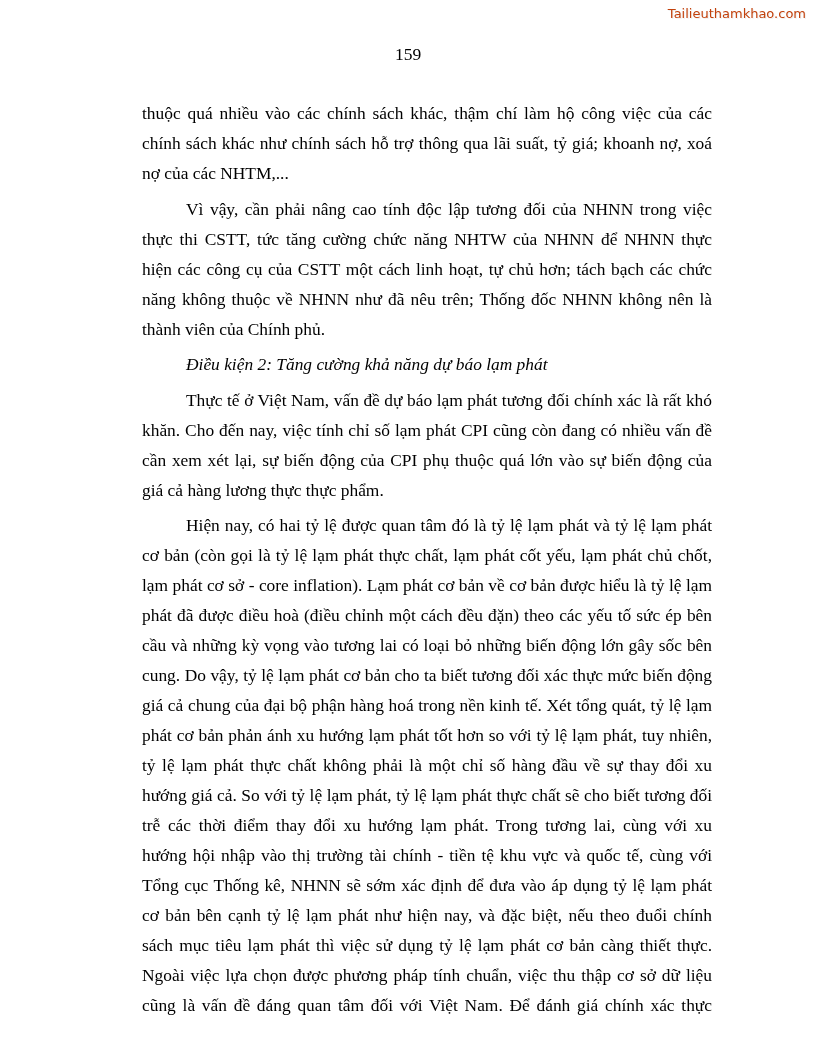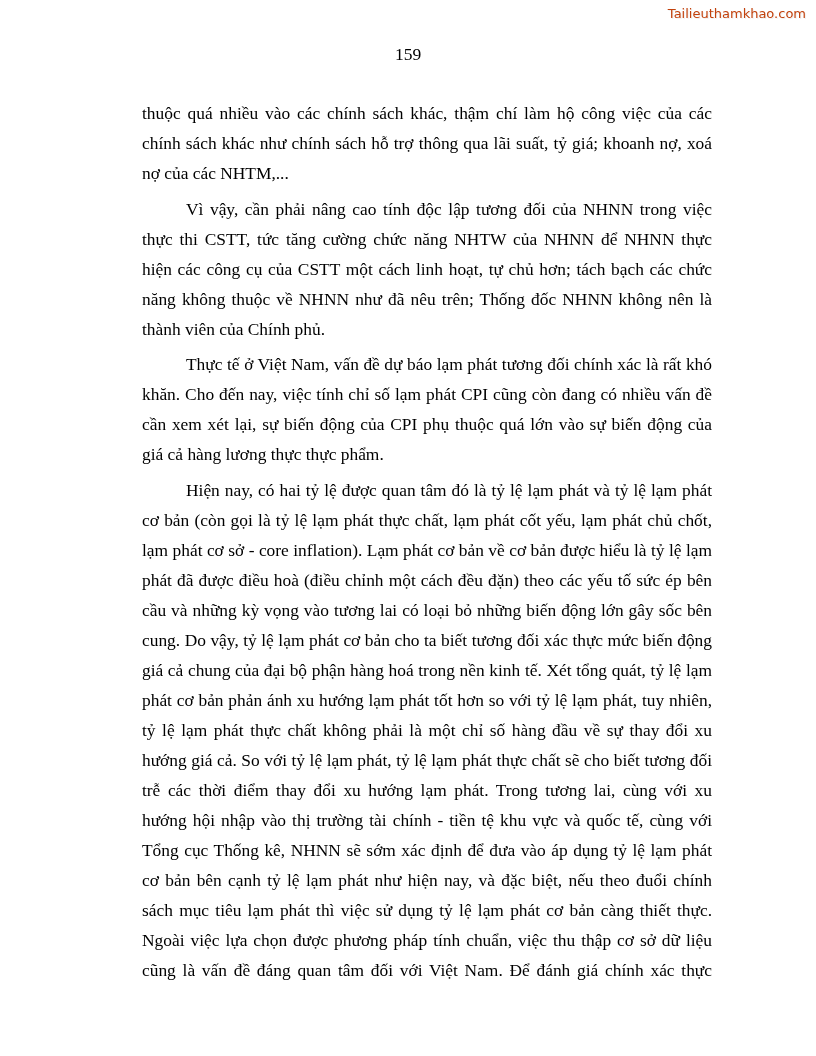--- a/index.html
+++ b/index.html
@@ -28,15 +28,16 @@
 </head>
 <body>
 
 <div class="watermark">Tailieuthamkhao.com</div>
 
 <div class="page-number">159</div>
 
 <div class="content">
   <p class="cont">thuộc quá nhiều vào các chính sách khác, thậm chí làm hộ công việc của các chính sách khác như chính sách hỗ trợ thông qua lãi suất, tỷ giá; khoanh nợ, xoá nợ của các NHTM,...</p>
   <p>Vì vậy, cần phải nâng cao tính độc lập tương đối của NHNN trong việc thực thi CSTT, tức tăng cường chức năng NHTW của NHNN để NHNN thực hiện các công cụ của CSTT một cách linh hoạt, tự chủ hơn; tách bạch các chức năng không thuộc về NHNN như đã nêu trên; Thống đốc NHNN không nên là thành viên của Chính phủ.</p>
+  <p class="heading">Điều kiện 2: Tăng cường khả năng dự báo lạm phát</p>
   <p>Thực tế ở Việt Nam, vấn đề dự báo lạm phát tương đối chính xác là rất khó khăn. Cho đến nay, việc tính chỉ số lạm phát CPI cũng còn đang có nhiều vấn đề cần xem xét lại, sự biến động của CPI phụ thuộc quá lớn vào sự biến động của giá cả hàng lương thực thực phẩm.</p>
   <p style="text-align-last: justify;">Hiện nay, có hai tỷ lệ được quan tâm đó là tỷ lệ lạm phát và tỷ lệ lạm phát cơ bản (còn gọi là tỷ lệ lạm phát thực chất, lạm phát cốt yếu, lạm phát chủ chốt, lạm phát cơ sở - core inflation). Lạm phát cơ bản về cơ bản được hiểu là tỷ lệ lạm phát đã được điều hoà (điều chỉnh một cách đều đặn) theo các yếu tố sức ép bên cầu và những kỳ vọng vào tương lai có loại bỏ những biến động lớn gây sốc bên cung. Do vậy, tỷ lệ lạm phát cơ bản cho ta biết tương đối xác thực mức biến động giá cả chung của đại bộ phận hàng hoá trong nền kinh tế. Xét tổng quát, tỷ lệ lạm phát cơ bản phản ánh xu hướng lạm phát tốt hơn so với tỷ lệ lạm phát, tuy nhiên, tỷ lệ lạm phát thực chất không phải là một chỉ số hàng đầu về sự thay đổi xu hướng giá cả. So với tỷ lệ lạm phát, tỷ lệ lạm phát thực chất sẽ cho biết tương đối trễ các thời điểm thay đổi xu hướng lạm phát. Trong tương lai, cùng với xu hướng hội nhập vào thị trường tài chính - tiền tệ khu vực và quốc tế, cùng với Tổng cục Thống kê, NHNN sẽ sớm xác định để đưa vào áp dụng tỷ lệ lạm phát cơ bản bên cạnh tỷ lệ lạm phát như hiện nay, và đặc biệt, nếu theo đuổi chính sách mục tiêu lạm phát thì việc sử dụng tỷ lệ lạm phát cơ bản càng thiết thực. Ngoài việc lựa chọn được phương pháp tính chuẩn, việc thu thập cơ sở dữ liệu cũng là vấn đề đáng quan tâm đối với Việt Nam. Để đánh giá chính xác thực</p>
 </div>
 
 </body></html>

